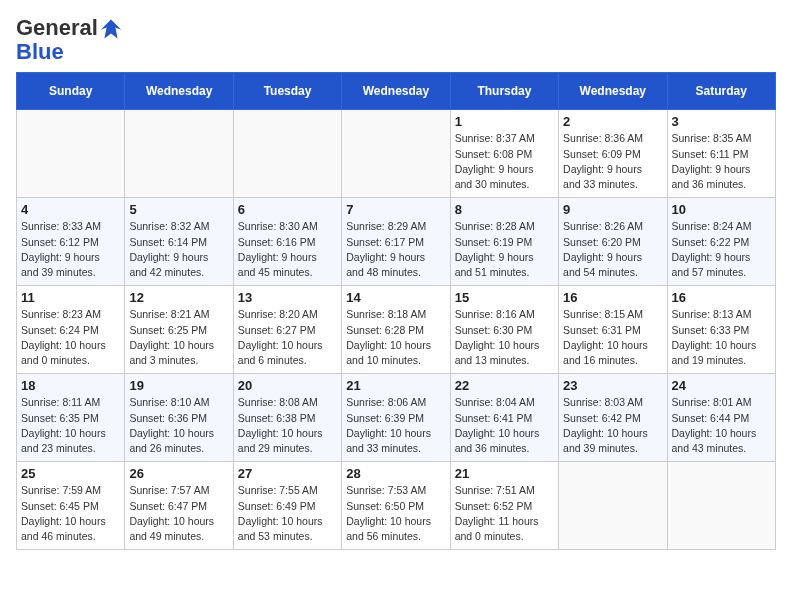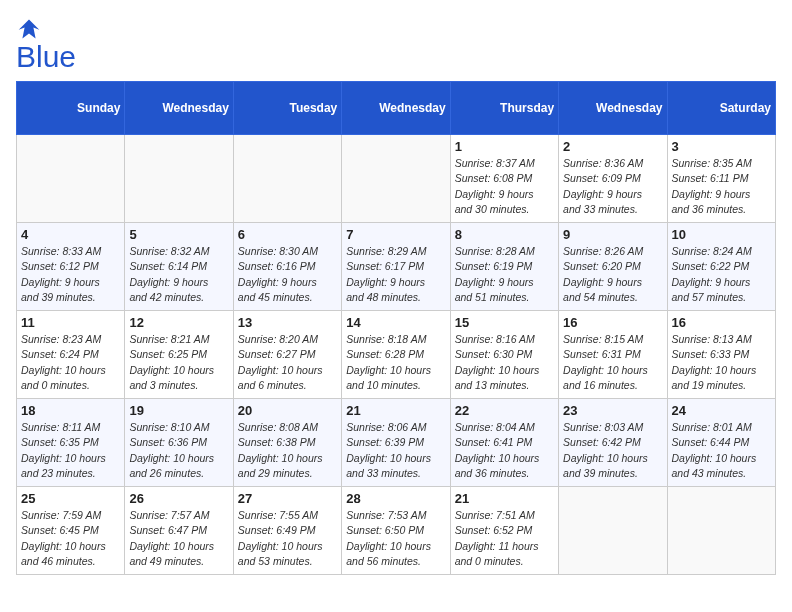--- a/index.html
+++ b/index.html
@@ -43,22 +43,22 @@
       color: #555;
     }
     .calendar {
       width: 100%;
       border-collapse: collapse;
       font-size: 11px;
     }
     .calendar thead tr th {
       background: #2255cc;
       color: #fff;
-      padding: 19px 4px;
-      text-align: right;
+      padding: 11px 4px;
+      text-align: center;
       border: 1px solid #3366dd;
       font-size: 12px;
       font-weight: bold;
     }
     .calendar tbody tr td {
       border: 1px solid #ccc;
       padding: 4px 4px;
       vertical-align: top;
       width: 14.28%;
       min-height: 80px;
@@ -72,38 +72,37 @@
       font-size: 13px;
       font-weight: bold;
       color: #222;
       display: block;
       margin-bottom: 2px;
     }
     .day-info {
       color: #333;
       font-size: 10.5px;
       line-height: 1.45;
-      font-style: italic;
     }
     .calendar tbody tr:nth-child(even) td {
       background: #f5f7ff;
     }
     .calendar tbody tr:nth-child(even) td.empty {
       background: #f0f0f0;
     }
   </style>
 </head>
 <body>
 
 <div class="header">
   <div class="logo">
     <div>
-      <div class="logo-text"><svg width="22" height="22" viewBox="0 0 30 30" style="vertical-align:middle;margin-left:2px;">
+      <div class="logo-text"><span style="color:#333;font-size:22px;font-weight:bold;">General</span><svg width="22" height="22" viewBox="0 0 30 30" style="vertical-align:middle;margin-left:2px;">
             <polygon points="15,2 29,16 21,13 24,28 15,21 6,28 9,13 1,16" fill="#2255cc"></polygon>
-          </svg><br><span style="color:#2255cc;font-size:30px;font-weight:normal;">Blue</span></div>
+          </svg><br><span style="color:#2255cc;font-size:22px;font-weight:bold;">Blue</span></div>
     </div>
   </div>
   <div class="title-block">
     <h1></h1>
     <h2></h2>
   </div>
 </div>
 
 <table class="calendar">
   <thead>

